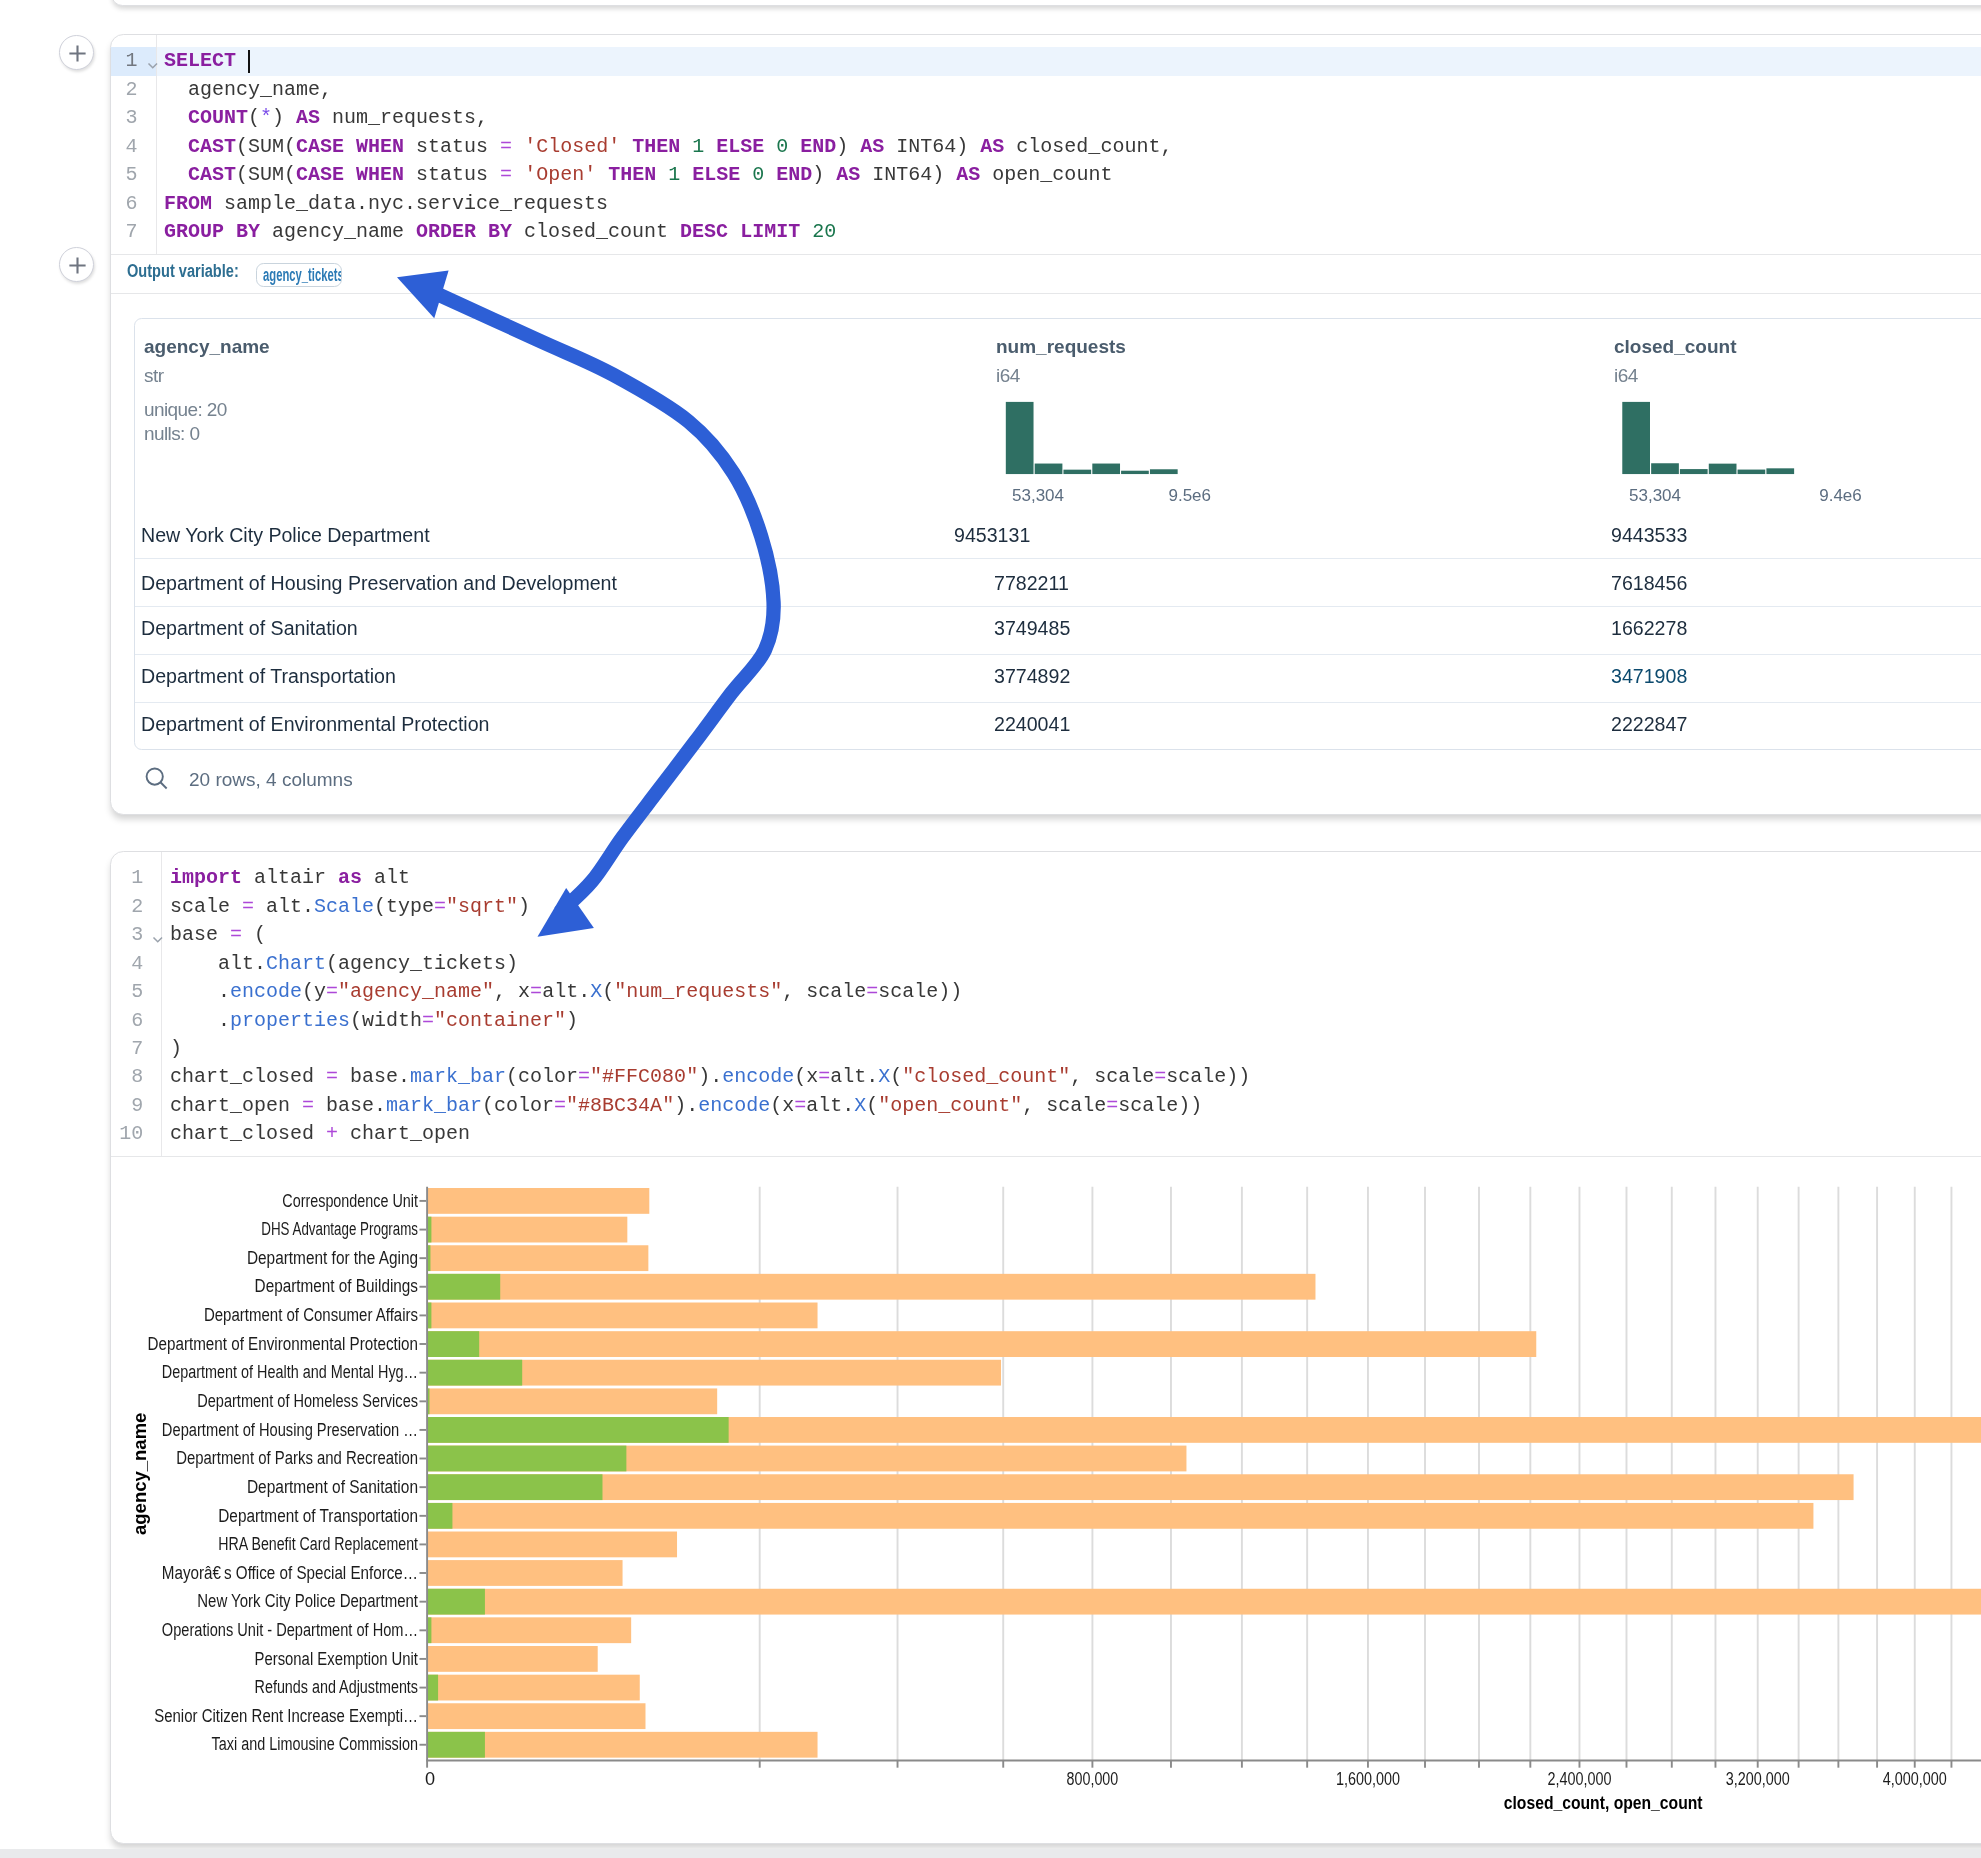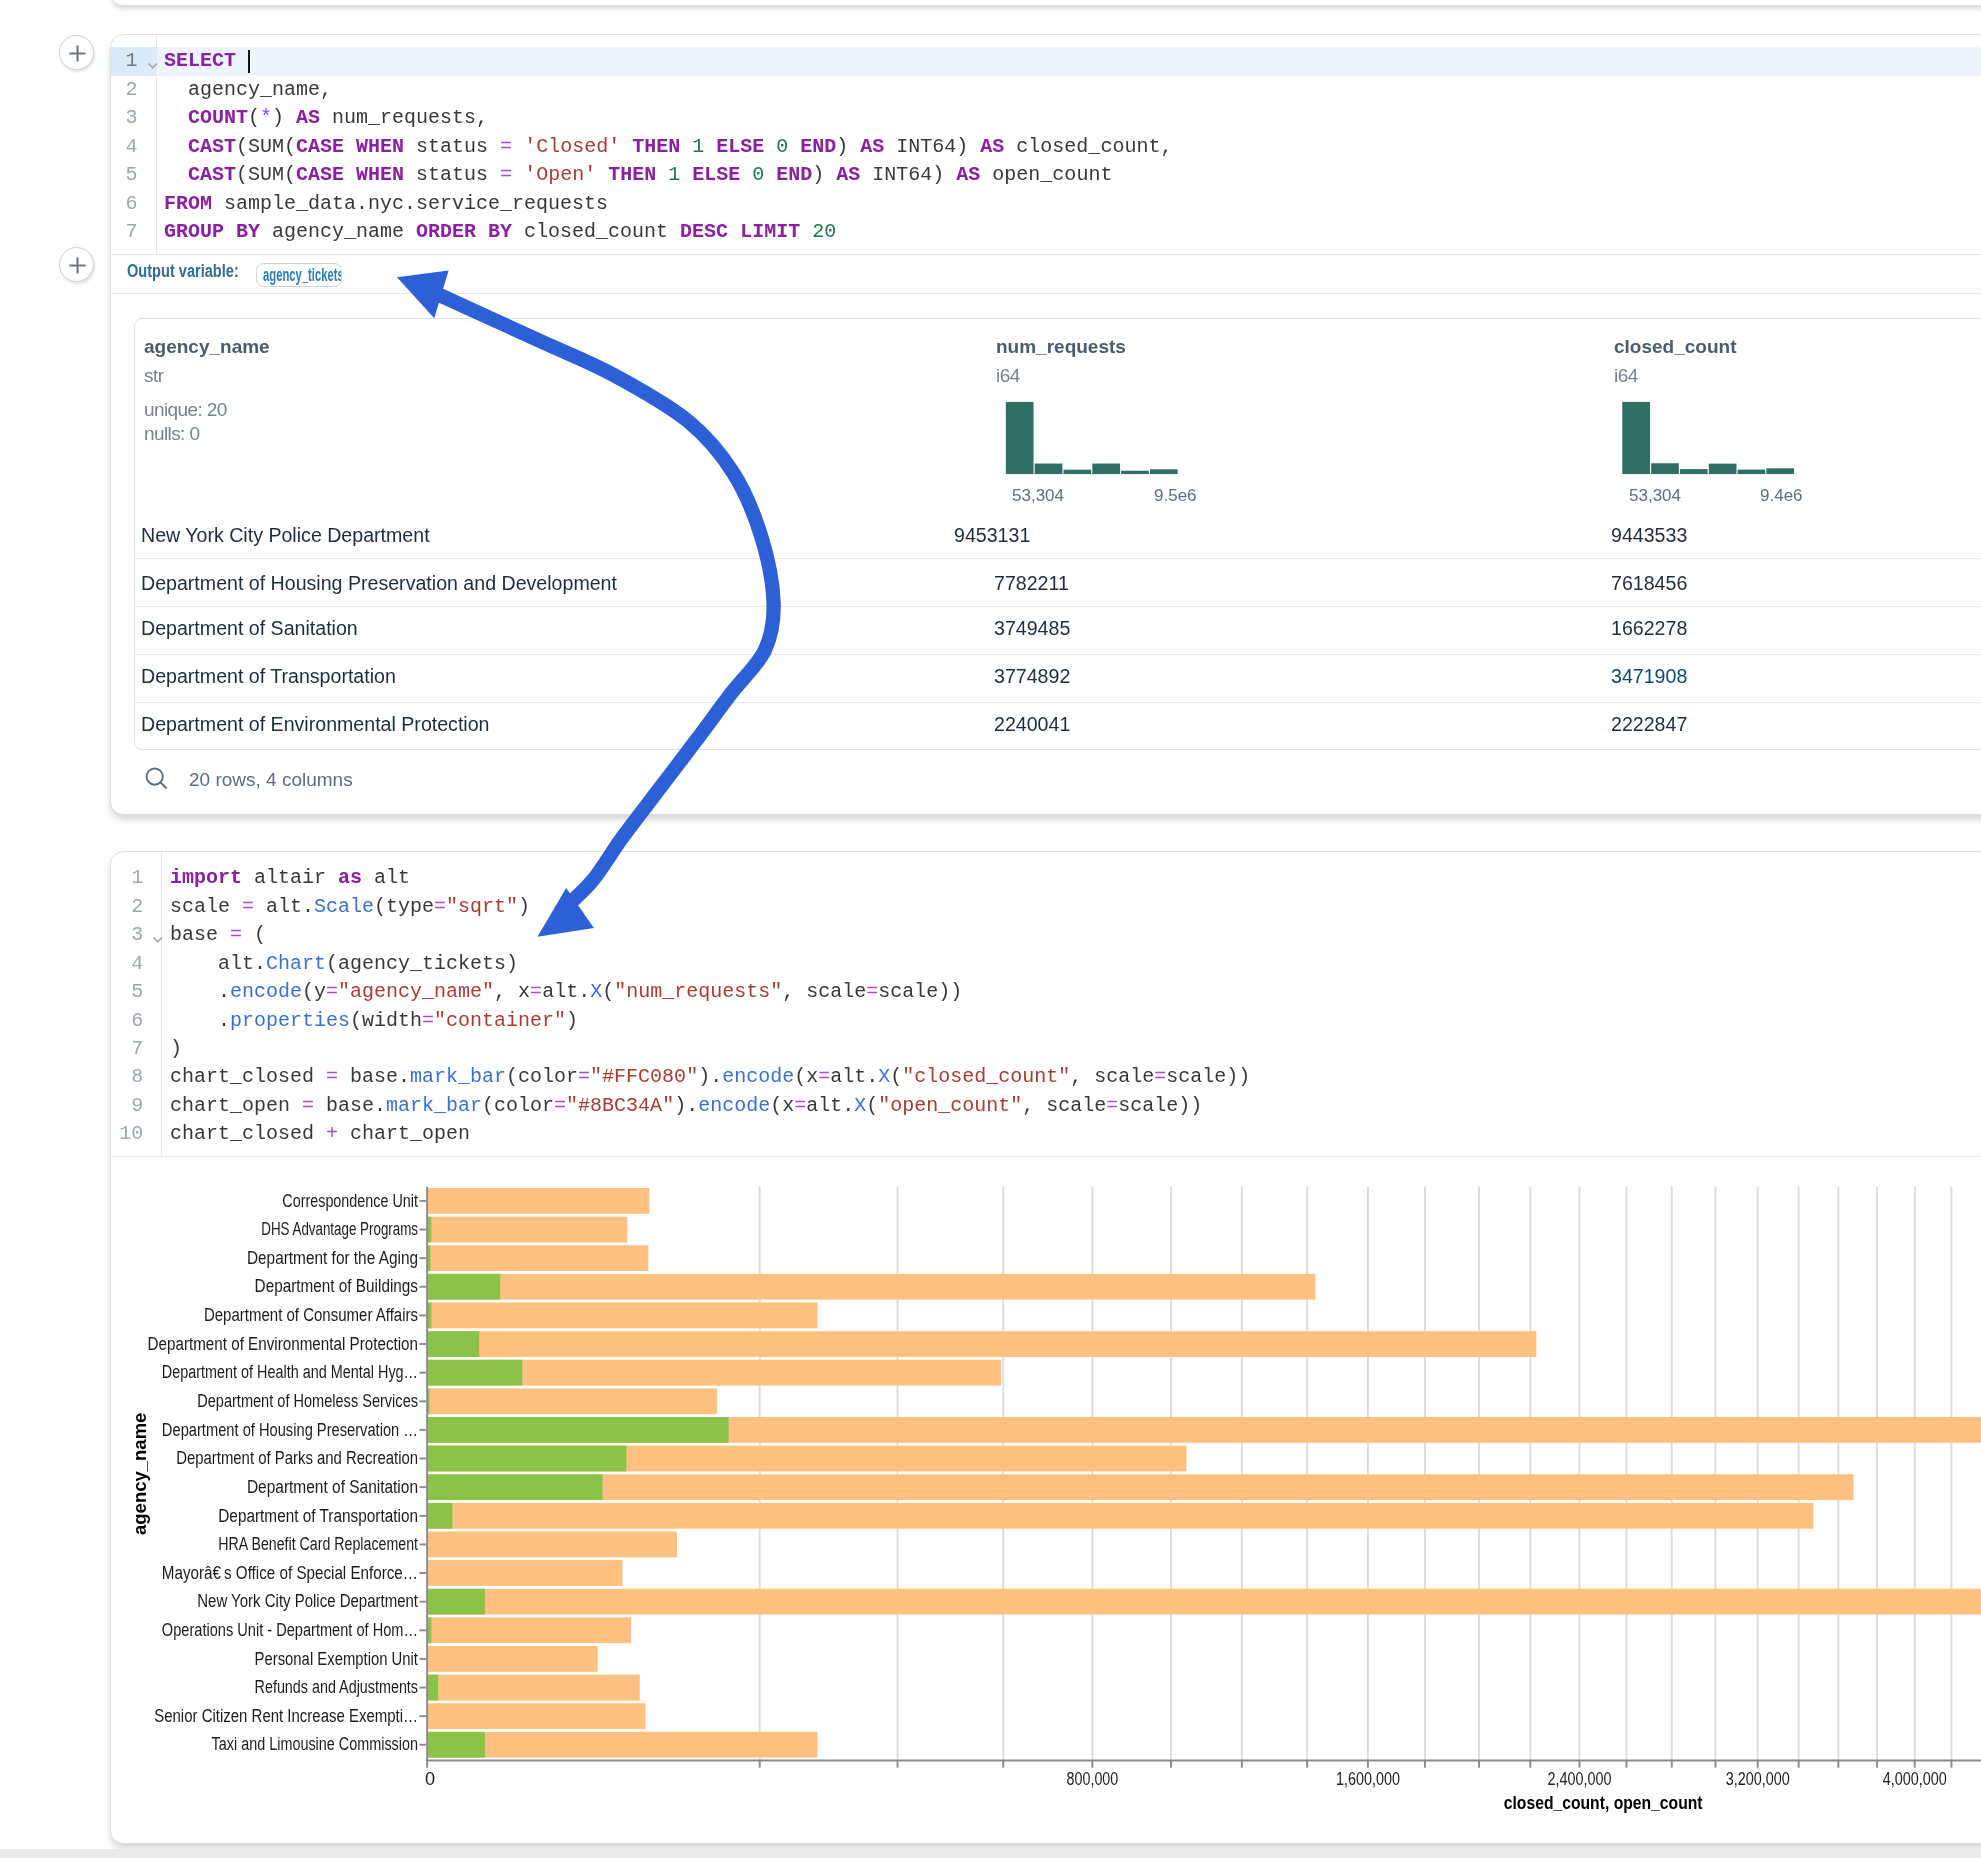--- a/index.html
+++ b/index.html
@@ -70,23 +70,23 @@
 <div class="abs" style="left:23px;top:283px;width:1887px;height:432px;border:1px solid #dbe2eb;border-radius:7.6px"></div>
 <div class="abs uif" style="left:33px;top:301px;font-size:19px;font-weight:bold;color:#4a5c6d">agency_name</div>
 <div class="abs uif" style="left:33px;top:330px;font-size:19px;letter-spacing:-0.5px;color:#75828f">str</div>
 <div class="abs uif" style="left:33px;top:364px;font-size:19px;letter-spacing:-0.6px;color:#75828f">unique: 20</div>
 <div class="abs uif" style="left:33px;top:388px;font-size:19px;letter-spacing:-0.6px;color:#75828f">nulls: 0</div>
 <div class="abs uif" style="left:885px;top:301px;font-size:19px;font-weight:bold;color:#4a5c6d">num_requests</div>
 <div class="abs uif" style="left:885px;top:330px;font-size:19px;letter-spacing:-0.5px;color:#75828f">i64</div>
 <div class="abs uif" style="left:1503px;top:301px;font-size:19px;font-weight:bold;color:#4a5c6d">closed_count</div>
 <div class="abs uif" style="left:1503px;top:330px;font-size:19px;letter-spacing:-0.5px;color:#75828f">i64</div>
 <div class="abs uif" style="left:901px;top:451px;font-size:17px;color:#5c6d80">53,304</div>
-<div class="abs uif" style="left:1043px;top:451px;width:57px;text-align:left;font-size:17px;color:#5c6d80">9.5e6</div>
+<div class="abs uif" style="left:1043px;top:451px;width:57px;text-align:right;font-size:17px;color:#5c6d80">9.5e6</div>
 <div class="abs uif" style="left:1518px;top:451px;font-size:17px;color:#5c6d80">53,304</div>
-<div class="abs uif" style="left:1649px;top:451px;width:57px;text-align:left;font-size:17px;color:#5c6d80">9.4e6</div>
+<div class="abs uif" style="left:1701px;top:451px;width:57px;text-align:center;font-size:17px;color:#5c6d80">9.4e6</div>
 <div class="abs" style="left:24px;top:523px;width:1886px;height:1px;background:#e4eaf1"></div>
 <div class="abs" style="left:24px;top:571px;width:1886px;height:1px;background:#e4eaf1"></div>
 <div class="abs" style="left:24px;top:619px;width:1886px;height:1px;background:#e4eaf1"></div>
 <div class="abs" style="left:24px;top:667px;width:1886px;height:1px;background:#e4eaf1"></div>
 <div class="abs uif" style="left:30px;top:489px;font-size:19.6px;color:#1d2d3e">New York City Police Department</div>
 <div class="abs uif" style="left:843px;top:489px;font-size:19.6px;color:#1d2d3e">9453131</div>
 <div class="abs uif" style="left:1500px;top:489px;font-size:19.6px;color:#1d2d3e">9443533</div>
 <div class="abs uif" style="left:30px;top:537px;font-size:19.6px;color:#1d2d3e">Department of Housing Preservation and Development</div>
 <div class="abs uif" style="left:883px;top:537px;font-size:19.6px;color:#1d2d3e">7782211</div>
 <div class="abs uif" style="left:1500px;top:537px;font-size:19.6px;color:#1d2d3e">7618456</div>

